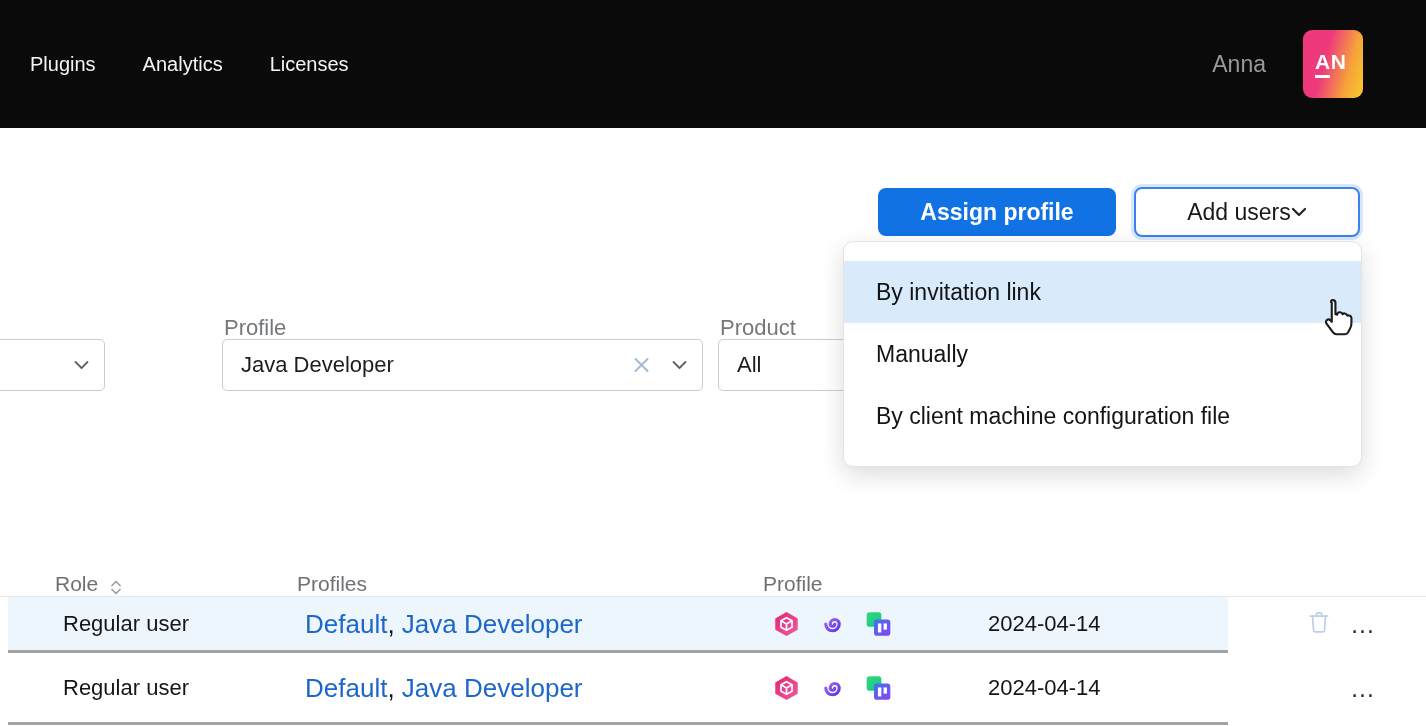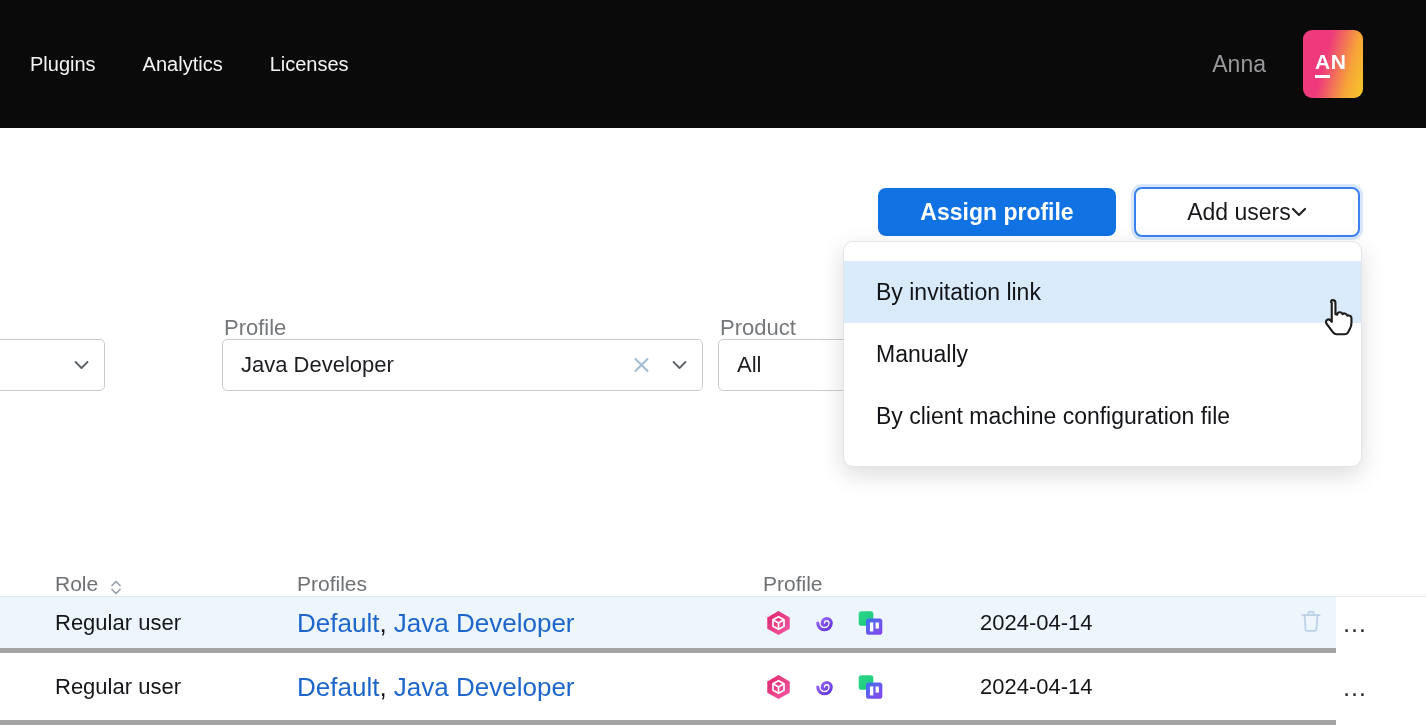--- a/index.html
+++ b/index.html
@@ -37,21 +37,21 @@
   #select-left{left:-45px;width:150px}
   #select-profile{left:222px;width:481px}
   #select-product{left:718px;width:280px;z-index:1}
 
   
   .thead{position:absolute;top:552px;left:0;width:1426px;height:44px}
   .th{position:absolute;top:0;height:44px;display:flex;align-items:flex-end;gap:12px;font-size:21px;color:#6e7174;cursor:default}
   .th.sortable{cursor:pointer}
   .th-role{left:55px}.th-profiles{left:297px}.th-products{left:763px}.th-last{left:1010px}
   .thead-border{position:absolute;top:596px;left:0;width:1426px;height:1px;background:#e6e8ea}
-  .row{position:absolute;left:0;width:1336px;border-bottom:5px solid #a3a3a3}
+  .row{position:absolute;left:8px;width:1220px;border-bottom:3px solid #a3a3a3}
   .row1{top:597px;height:56px;background:#edf5fd}
   .row2{top:653px;height:72px;background:#fff}
   .cell{position:absolute;top:50%;transform:translateY(-50%)}
   .c-role{left:55px;font-size:22px;color:#141619;white-space:nowrap}
   .c-profiles{left:297px;font-size:26px;color:#141619;white-space:nowrap}
   .c-profiles a{color:#1d66cb;text-decoration:none;cursor:pointer}
   .c-products{left:765px;display:flex;gap:19px;align-items:center}
   .c-date{left:980px;font-size:22px;color:#141619;white-space:nowrap}
   .c-trash{left:1298px;cursor:pointer}
   .c-more{left:1342px;font-size:25px;color:#2c2e30;cursor:pointer}

